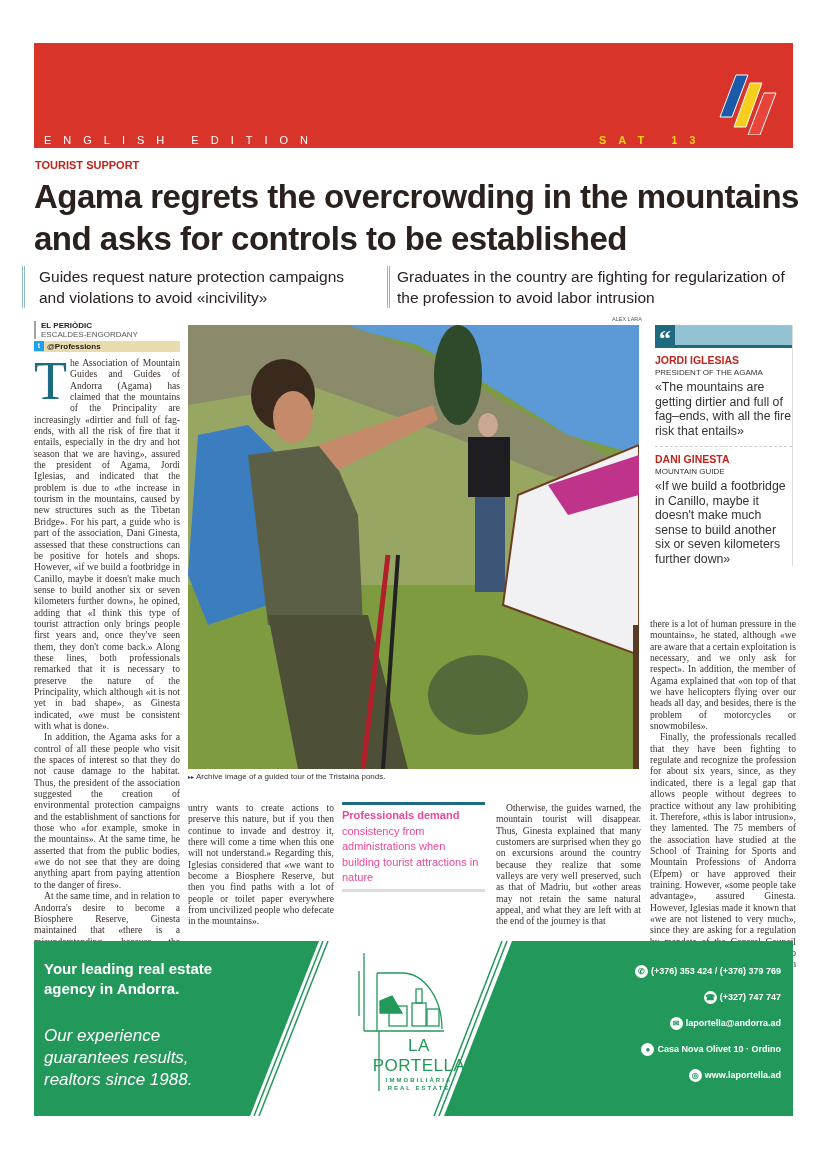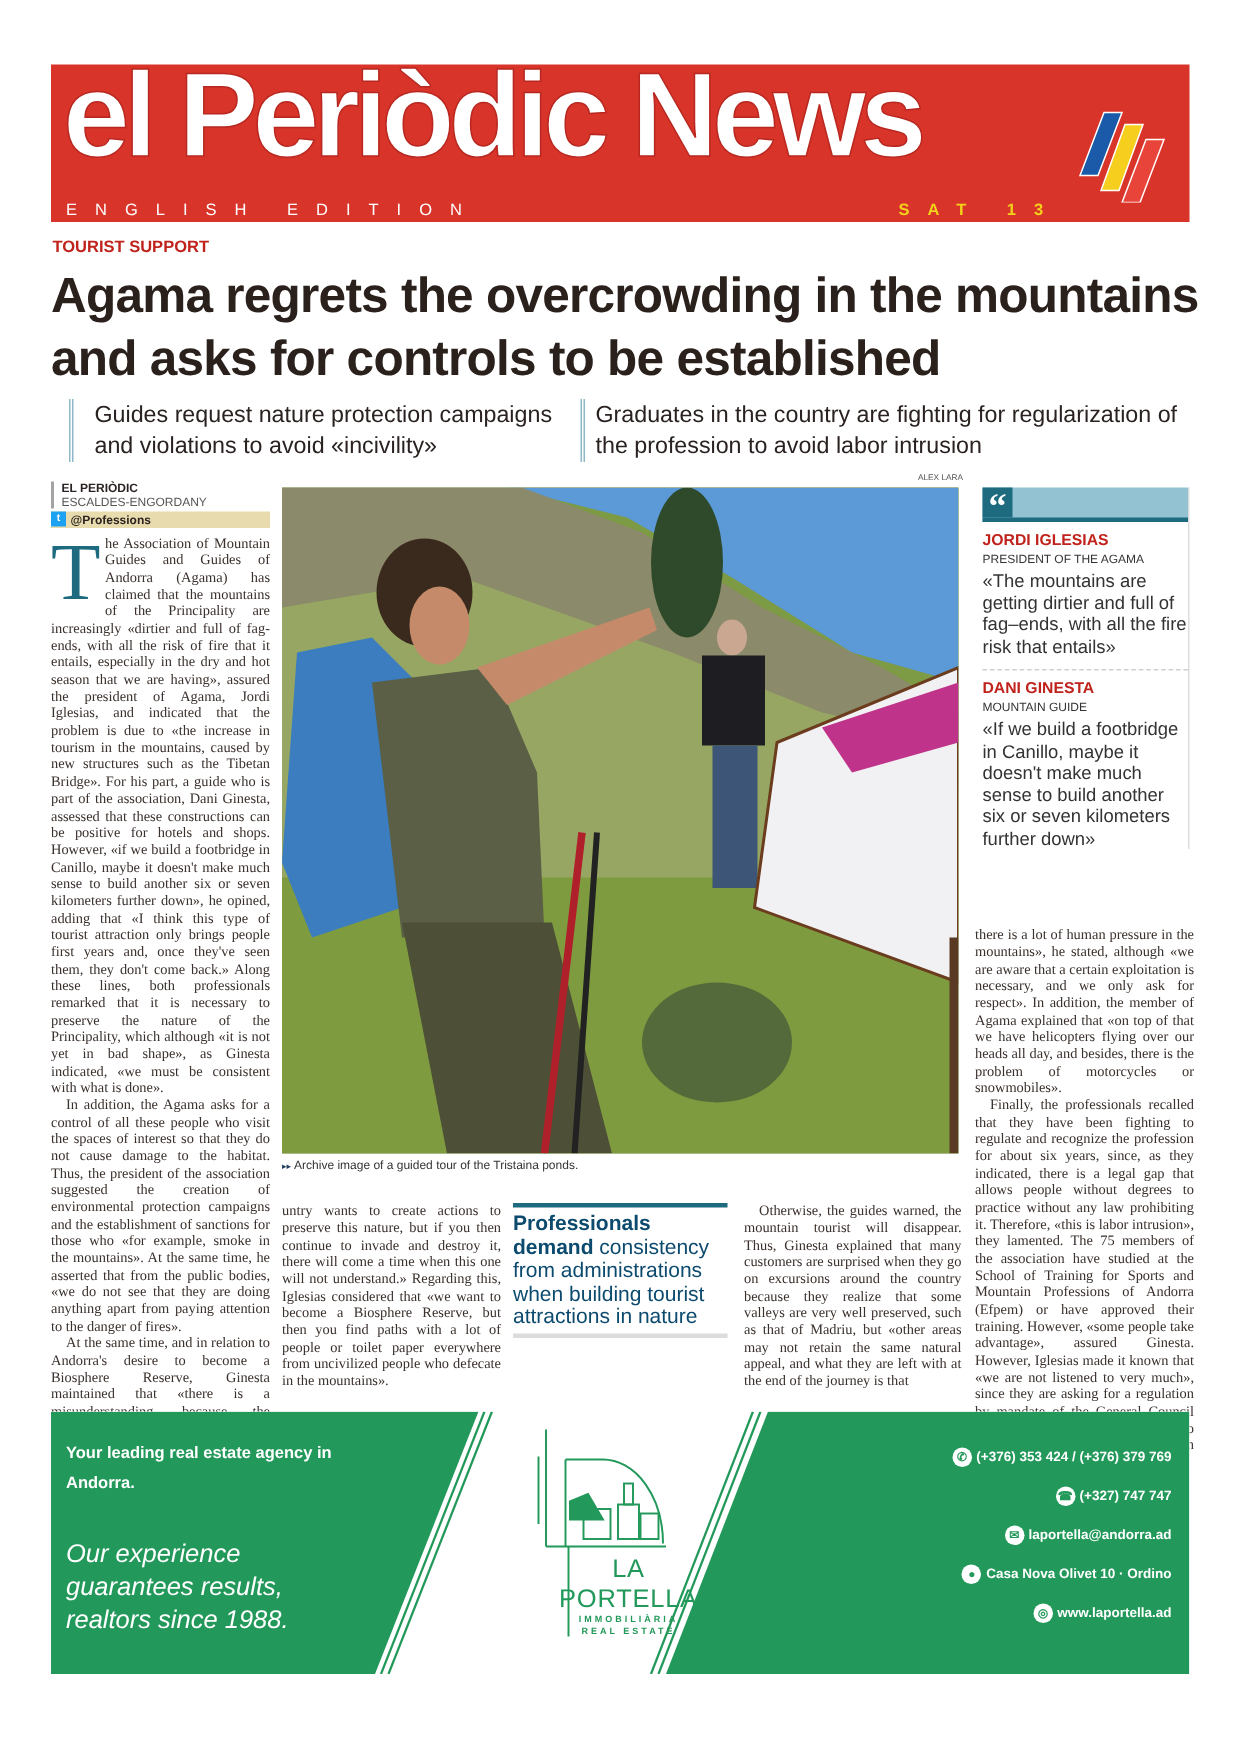--- a/index.html
+++ b/index.html
@@ -8,21 +8,21 @@
   .masthead { position: absolute; left: 34px; top: 43px; width: 759px; height: 105px; background: #d8342a; overflow: hidden; }
   .masthead .logo-text { position: absolute; left: 8px; top: -6px; font-family: "Liberation Sans", sans-serif; font-weight: bold; font-size: 80px; letter-spacing: -4px; color: #fff; white-space: nowrap; line-height: 1; -webkit-text-stroke: 1px #b82820; }
   .masthead .edition { position: absolute; left: 10px; top: 91px; font-size: 11px; font-weight: normal; letter-spacing: 12px; color: #fff; }
   .masthead .date { position: absolute; left: 565px; top: 91px; font-size: 11px; font-weight: bold; letter-spacing: 12px; color: #f3d21a; }
   .stripes { position: absolute; left: 680px; top: 22px; width: 80px; height: 70px; }
 
   .kicker { position: absolute; left: 35px; top: 159px; font-size: 11px; font-weight: bold; color: #c0231c; }
   .headline { position: absolute; left: 34px; top: 176px; width: 770px; font-size: 33px; font-weight: bold; line-height: 42px; color: #2b211c; letter-spacing: -0.5px; }
 
   .subdeck { position: absolute; top: 266px; font-size: 15.5px; line-height: 21px; color: #2a2220; padding-left: 7px; border-left: 3px double #8fb8c8; }
-  .subdeck.left { left: 46px; width: 330px; padding-left: 14px; }
+  .subdeck.left { left: 22px; width: 330px; padding-left: 14px; }
   .subdeck.right { left: 387px; width: 410px; }
 
   .byline { position: absolute; left: 34px; top: 321px; width: 146px; font-size: 8px; padding-left: 5px; border-left: 2px solid #a3a3a3; }
   .byline .pub { font-weight: bold; }
   .byline .loc { color: #555; }
   .twitter { position: absolute; left: 34px; top: 341px; width: 146px; height: 11px; background: #e8dcae; font-size: 8px; font-weight: bold; line-height: 11px; }
   .twitter .tw-icon { display: inline-block; width: 10px; height: 10px; background: #1da1f2; color: #fff; font-size: 7px; text-align: center; line-height: 10px; margin-right: 3px; vertical-align: top; }
 
   .body { font-family: "Liberation Serif", serif; font-size: 9.6px; line-height: 11.35px; color: #3a302c; text-align: justify; }
   .body p { margin: 0; text-indent: 10px; }
@@ -32,48 +32,47 @@
   .col2 { position: absolute; left: 188px; top: 802px; width: 146px; }
   .col3 { position: absolute; left: 496px; top: 802px; width: 145px; }
   .col4 { position: absolute; left: 650px; top: 574px; width: 146px; margin-top: 44px; }
 
   .credit { position: absolute; left: 612px; top: 316px; font-size: 5.5px; color: #555; }
   .photo { position: absolute; left: 188px; top: 325px; width: 451px; height: 444px; overflow: hidden; background: #6f8a3f; }
   .caption { position: absolute; left: 188px; top: 772px; font-size: 8px; color: #333; }
   .caption .arrows { font-size: 6px; color: #1e3b5a; margin-right: 2px; }
 
   .pullbox { position: absolute; left: 342px; top: 802px; width: 143px; border-top: 3px solid #1e6b80; padding-top: 3px; }
-  .pullbox .text { font-size: 14px; line-height: 15.5px; color: #0c4a6e; }
+  .pullbox .text { font-size: 11px; line-height: 15.5px; color: #ec4899; }
   .pullbox .text b { font-weight: bold; }
   .pullbox .rule { margin-top: 3px; height: 3px; background: #dcdcdc; }
 
   .quotes { position: absolute; left: 651px; top: 325px; width: 137px; padding-left: 4px; border-right: 1px solid #ddd; }
   .quote-head { height: 20px; background: #93c3d2; position: relative; border-bottom: 3px solid #1e6b80; }
   .quote-head .qicon { position: absolute; left: 0; top: 0; width: 20px; height: 20px; background: #1e6b80; color: #fff; font-family: "Liberation Serif", serif; font-weight: bold; font-size: 24px; line-height: 26px; text-align: center; }
   .q-name { margin-top: 6px; font-size: 10.5px; font-weight: bold; color: #c0231c; }
   .q-role { font-size: 8px; color: #333; margin-top: 2px; }
   .q-text { font-size: 12.3px; line-height: 14.5px; color: #333; margin-top: 3px; }
   .q-sep { border-top: 1px dashed #cfcfcf; margin: 8px 0 3px 0; }
 
   .ad { position: absolute; left: 34px; top: 941px; width: 759px; height: 175px; background: #fff; overflow: hidden; }
   .ad svg.bg { position: absolute; left: 0; top: 0; }
-  .ad .tagline { position: absolute; left: 10px; top: 18px; color: #fff; font-weight: bold; font-size: 11px; line-height: 20px; }
+  .ad .tagline { position: absolute; left: 10px; top: 18px; color: #fff; font-weight: bold; font-size: 15px; line-height: 20px; }
   .ad .slogan { position: absolute; left: 10px; top: 84px; color: #fff; font-style: italic; font-size: 17px; line-height: 22px; }
   .ad .contacts { position: absolute; right: 12px; top: 22px; text-align: right; color: #fff; font-weight: bold; font-size: 9px; }
   .ad .contact { height: 26px; line-height: 16px; }
   .ad .cicon { display: inline-block; width: 13px; height: 13px; border-radius: 50%; background: #fff; color: #22995a; font-size: 8px; line-height: 13px; text-align: center; margin-right: 3px; vertical-align: middle; }
   .ad .brand { position: absolute; left: 330px; top: 95px; width: 110px; text-align: center; color: #22995a; }
   .ad .brand .name { font-size: 17px; letter-spacing: 0.5px; }
   .ad .brand .sub { font-size: 6px; font-weight: bold; letter-spacing: 2px; line-height: 8px; }
 </style>
 </head>
 <body>
 
 <div class="masthead">
-  <div class="logo-text">el Periòdic News</div>
   <svg class="stripes" viewBox="0 0 80 70">
     <polygon points="22,10 34,10 18,52 6,52" fill="#1b5aa8" stroke="#fff" stroke-width="1"></polygon>
     <polygon points="36,18 48,18 32,62 20,62" fill="#f6cf1e" stroke="#fff" stroke-width="1"></polygon>
     <polygon points="50,28 62,28 46,70 34,70" fill="#e8443a" stroke="#fff" stroke-width="1"></polygon>
   </svg>
   <div class="edition">ENGLISH EDITION</div>
   <div class="date">SAT 13</div>
 </div>
 
 <div class="kicker">TOURIST SUPPORT</div>

